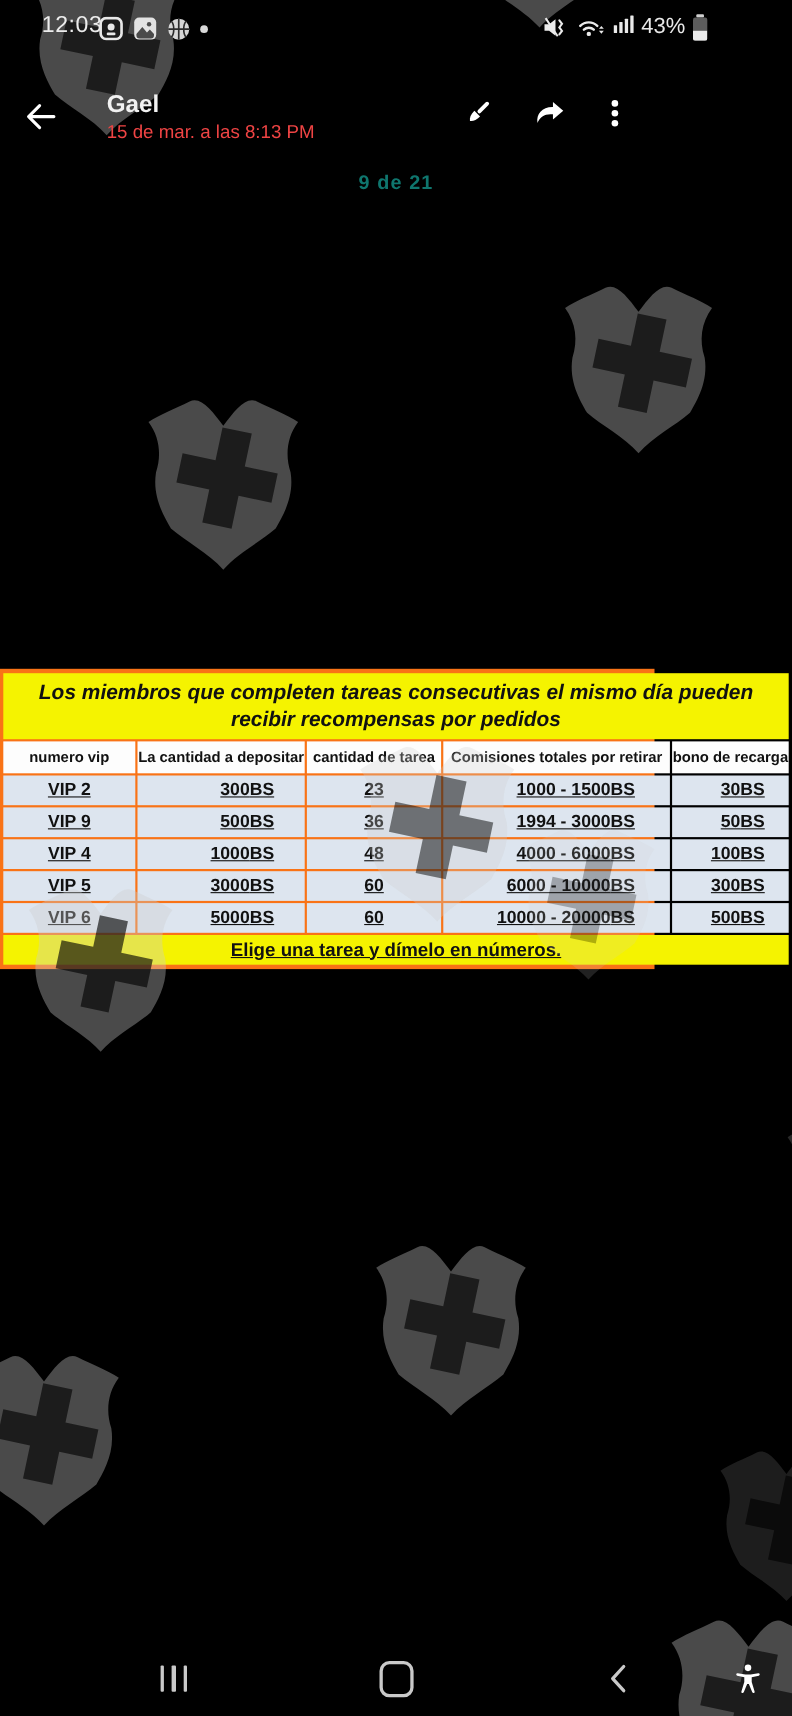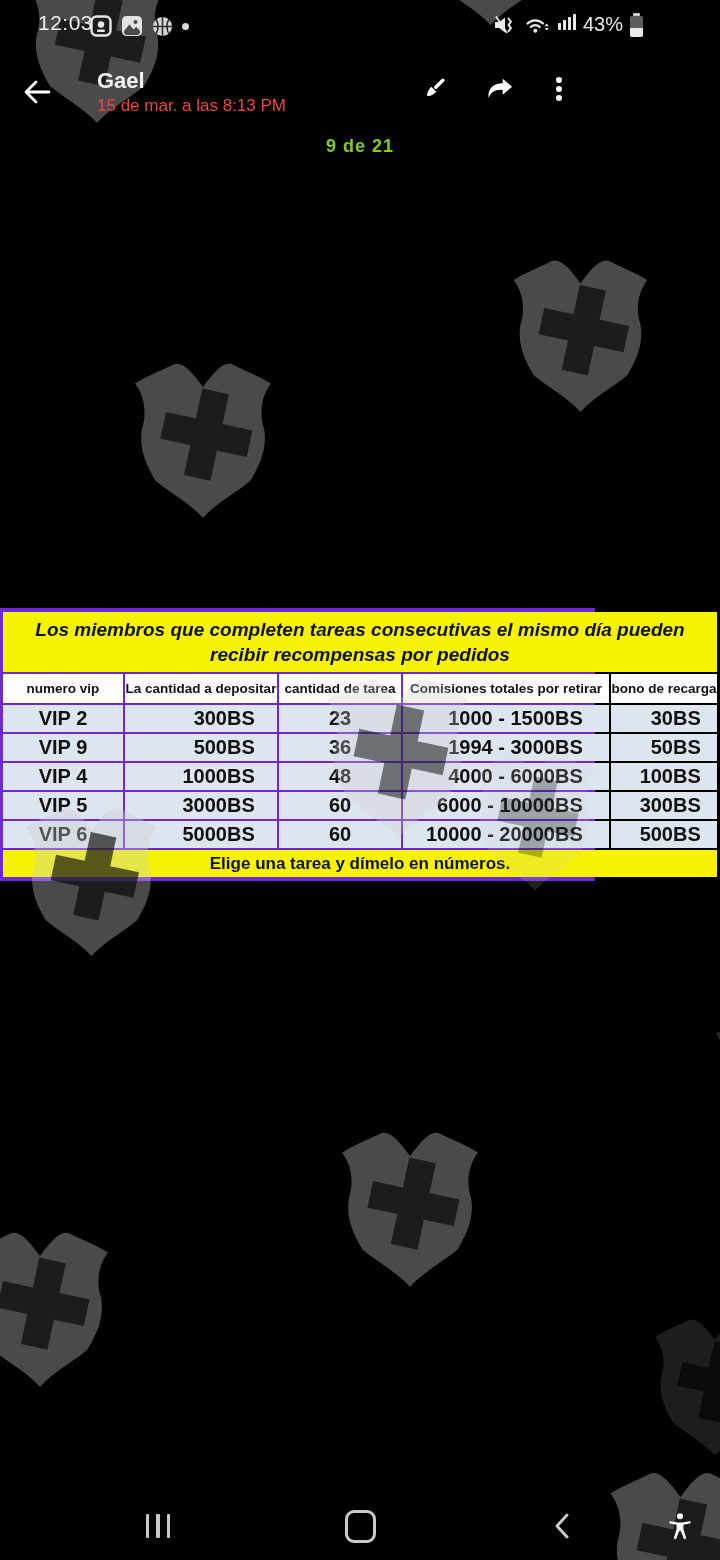--- a/index.html
+++ b/index.html
@@ -19,45 +19,45 @@
   #sb-left-icons{position:absolute;left:90px;top:15px;display:flex;align-items:center;gap:9px;}
   #sb-right{position:absolute;right:12px;top:13px;display:flex;align-items:flex-start;gap:7px;}
   #sb-batt-pct{font-size:20px;color:#e9e9e9;}
   .batt{position:relative;width:13px;height:24px;}
   .batt .cap{position:absolute;top:0;left:3px;width:7px;height:3px;background:#cfcfcf;border-radius:1px;}
   .batt .body{position:absolute;top:3px;left:0;width:13px;height:21px;background:#5d5d5d;border-radius:2px;overflow:hidden;}
   .batt .lvl{position:absolute;bottom:0;left:0;width:100%;height:45%;background:#eaeaea;}
   .sigbars{display:flex;align-items:flex-end;gap:2px;height:17px;}
   .sigbars i{display:block;width:3px;background:#eaeaea;border-radius:.5px;}
   
-  #appbar{position:absolute;top:62px;left:0;width:589px;height:66px;z-index:10;}
+  #appbar{position:absolute;top:76px;left:0;width:589px;height:66px;z-index:10;}
   #back-btn{position:absolute;left:20px;top:73px;width:34px;height:34px;top:13px;}
   #ab-title{position:absolute;left:97px;top:6px;font-size:22px;font-weight:bold;color:#f2f2f2;}
   #ab-sub{position:absolute;left:97px;top:34px;font-size:17px;color:#ef4444;}
   #ab-actions{position:absolute;right:18px;top:12px;display:flex;align-items:center;gap:34px;}
   
-  #pager{position:absolute;top:136px;left:0;width:720px;text-align:center;
-    font-size:18px;font-weight:bold;color:#84cc16;z-index:10;letter-spacing:1px;}
+  #pager{position:absolute;top:156px;left:0;width:720px;text-align:center;
+    font-size:18px;font-weight:bold;color:#0f766e;z-index:10;letter-spacing:1px;}
   
   #photo{position:absolute;top:608px;left:0;width:595px;z-index:2;
-    background:#6d28d9;box-sizing:border-box;padding:4px 3px;
+    background:#f97316;box-sizing:border-box;padding:4px 3px;
     display:grid;gap:2px;
     grid-template-columns:120px 152px 122px 206px 106px;
     grid-template-rows:60px 29px 27px 27px 27px 27px 27px 27px;}
   .banner{grid-column:1/-1;background:var(--banner-bg,#f5f300);color:#111;
     display:flex;align-items:center;justify-content:center;text-align:center;
     font-weight:bold;font-style:italic;font-size:19px;line-height:1.32;padding:0 26px;}
   .footerband{grid-column:1/-1;grid-row:8;background:var(--banner-bg,#f5f300);color:#111;
     display:flex;align-items:center;justify-content:center;
     font-weight:bold;font-size:17px;}
-  .footerband span{}
+  .footerband span{text-decoration:underline;}
   .hcell{background:var(--header-bg,#fdfdfd);color:#111;display:flex;align-items:center;justify-content:center;
     font-weight:bold;font-size:13.5px;white-space:nowrap;overflow:hidden;}
   .cell{background:var(--row-bg,#dde5ef);color:#111;display:flex;align-items:center;justify-content:center;
-    font-weight:bold;font-size:20px;white-space:nowrap;}
+    font-weight:bold;font-size:16px;white-space:nowrap;text-decoration:underline;}
   .cell.amount{justify-content:flex-start;padding-right:6px;}
   .amount .num{flex:1;text-align:right;}
   .amount .unit{text-align:left;}
   .u44{width:44px;} .u48{width:48px;} .u38{width:38px;}
   
   #navbar{position:absolute;left:0;top:1492px;width:720px;height:68px;z-index:10;}
   .navbtn{position:absolute;top:0;width:60px;height:68px;display:flex;align-items:center;justify-content:center;}
   #nav-recents{left:128px;}
   #nav-recents .bars{display:flex;gap:7px;}
   #nav-recents .bars i{display:block;width:3.5px;height:24px;background:#c9c9c9;border-radius:1px;}

